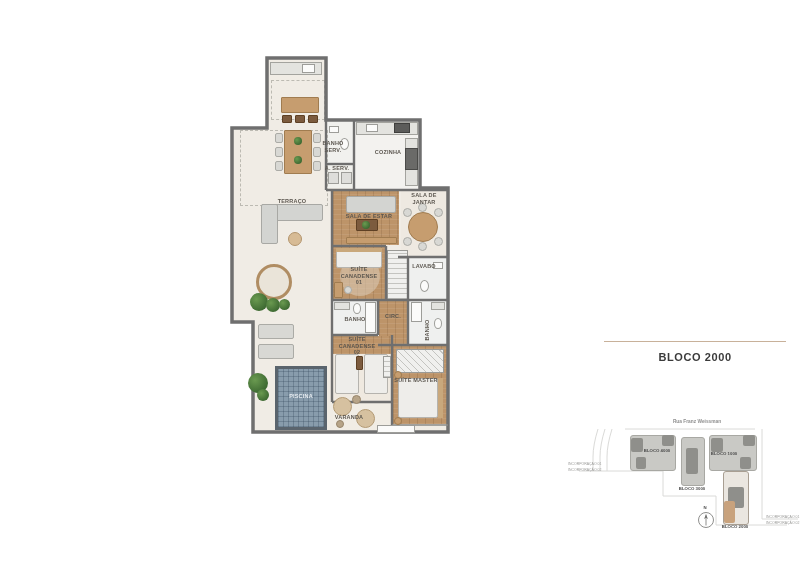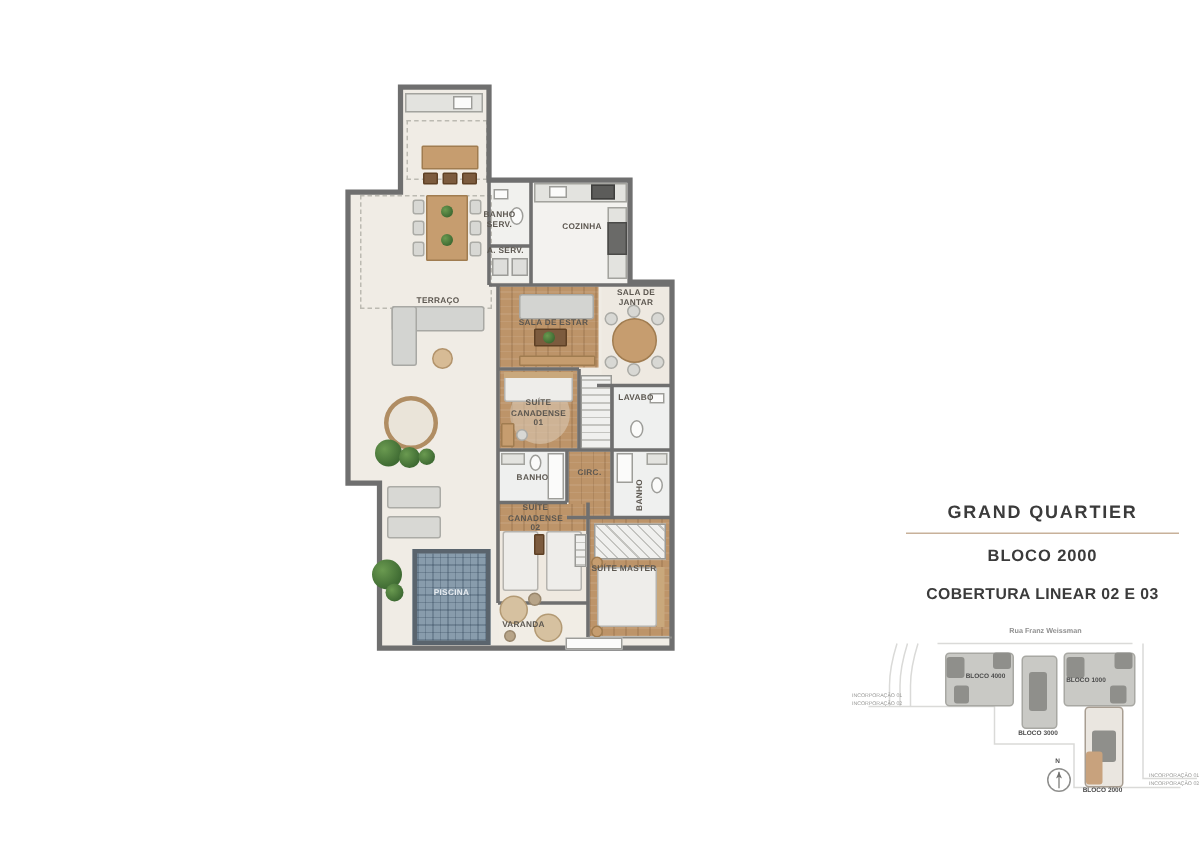--- a/index.html
+++ b/index.html
@@ -198,25 +198,23 @@
     <div class="rlbl" style="left:355px;top:319px">BANHO</div>
     <div class="rlbl" style="left:393px;top:316px">CIRC.</div>
     <div class="rlbl vert" style="left:427px;top:330px">BANHO</div>
     <div class="rlbl" style="left:357px;top:346px;width:44px">SUÍTE CANADENSE 02</div>
     <div class="rlbl" style="left:416px;top:380px">SUÍTE MASTER</div>
     <div class="rlbl onpool" style="left:301px;top:396px">PISCINA</div>
     <div class="rlbl" style="left:349px;top:417px">VARANDA</div>
   </div>
 
   <div id="title-block">
-    <div class="proj">GRAND QUARTIER</div>
     <div class="rule"></div>
     <div class="blk">BLOCO 2000</div>
     <div class="sub">
-      <div>COBERTURA LINEAR 02 E 03</div>
     </div>
   </div>
 
   <div>
     <div class="street" style="left:697px;top:418px">Rua Franz Weissman</div>
 
     <svg class="abs" style="left:565px;top:415px" width="235" height="140" viewBox="0 0 235 140">
       <g fill="none" stroke="#dadad8" stroke-width="1">
         <path d="M33,14 q-5,16 -5,28 v14"></path>
         <path d="M40,14 q-5,16 -5,28 v14"></path>

